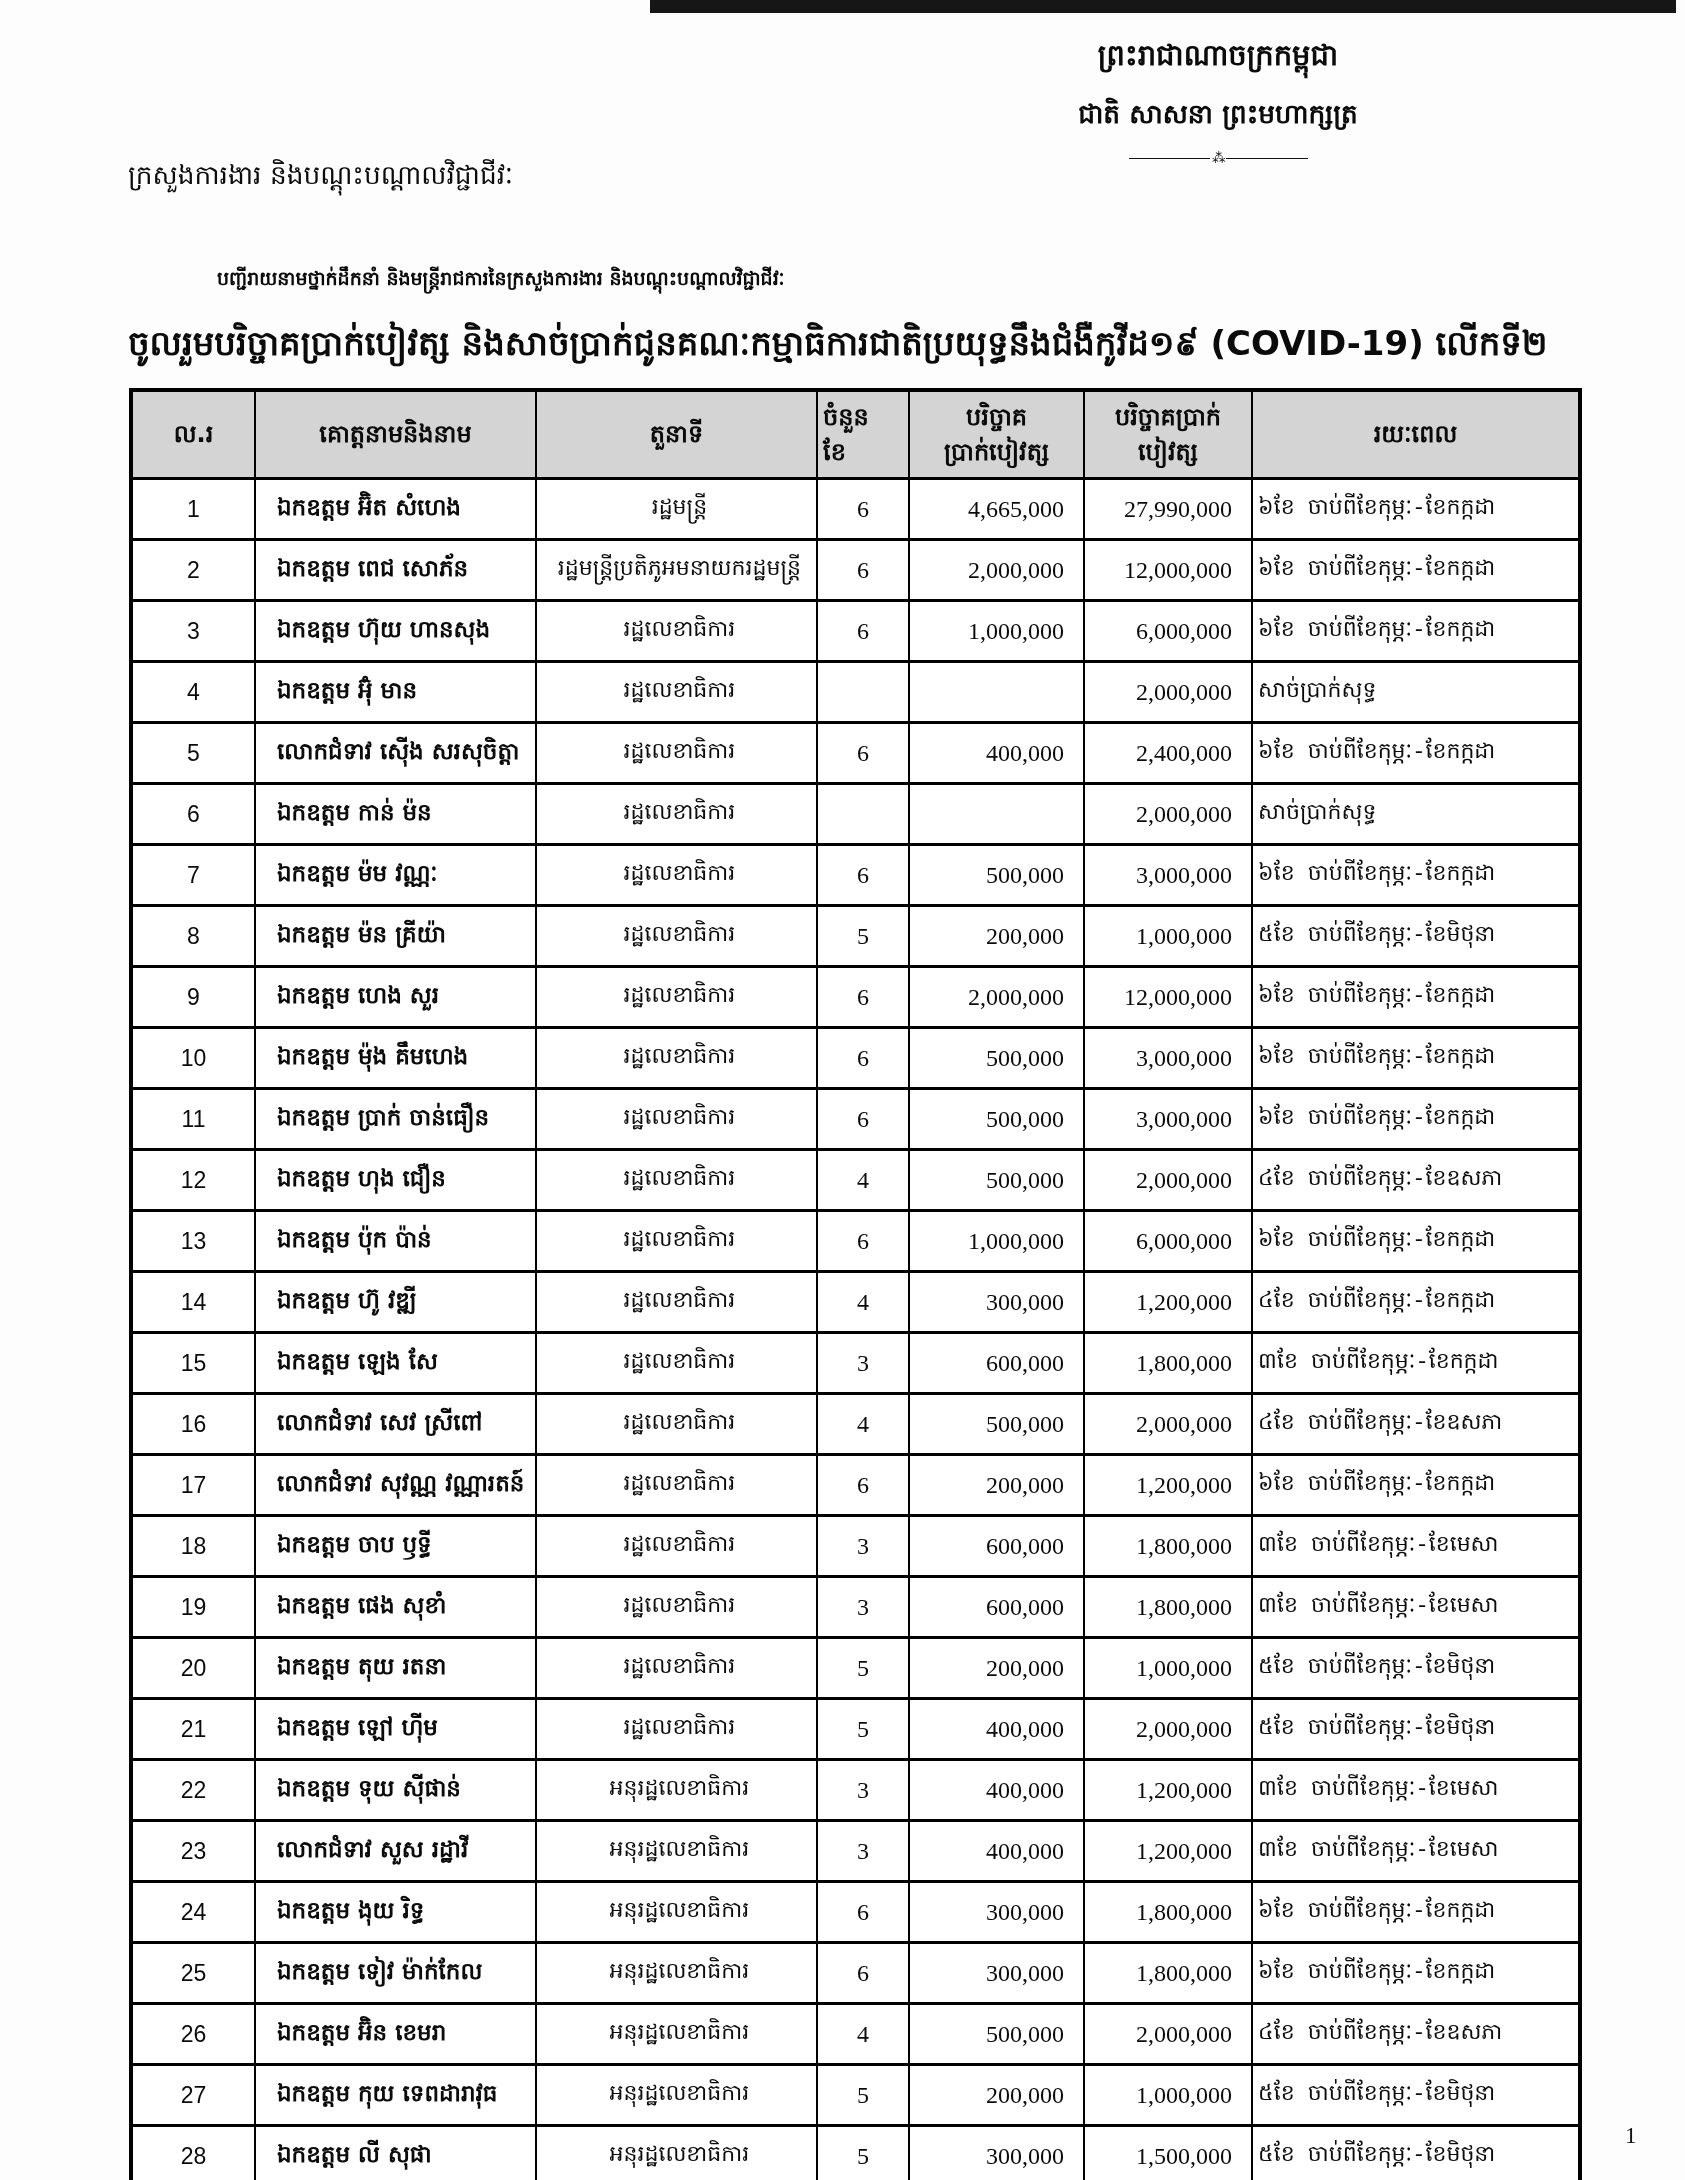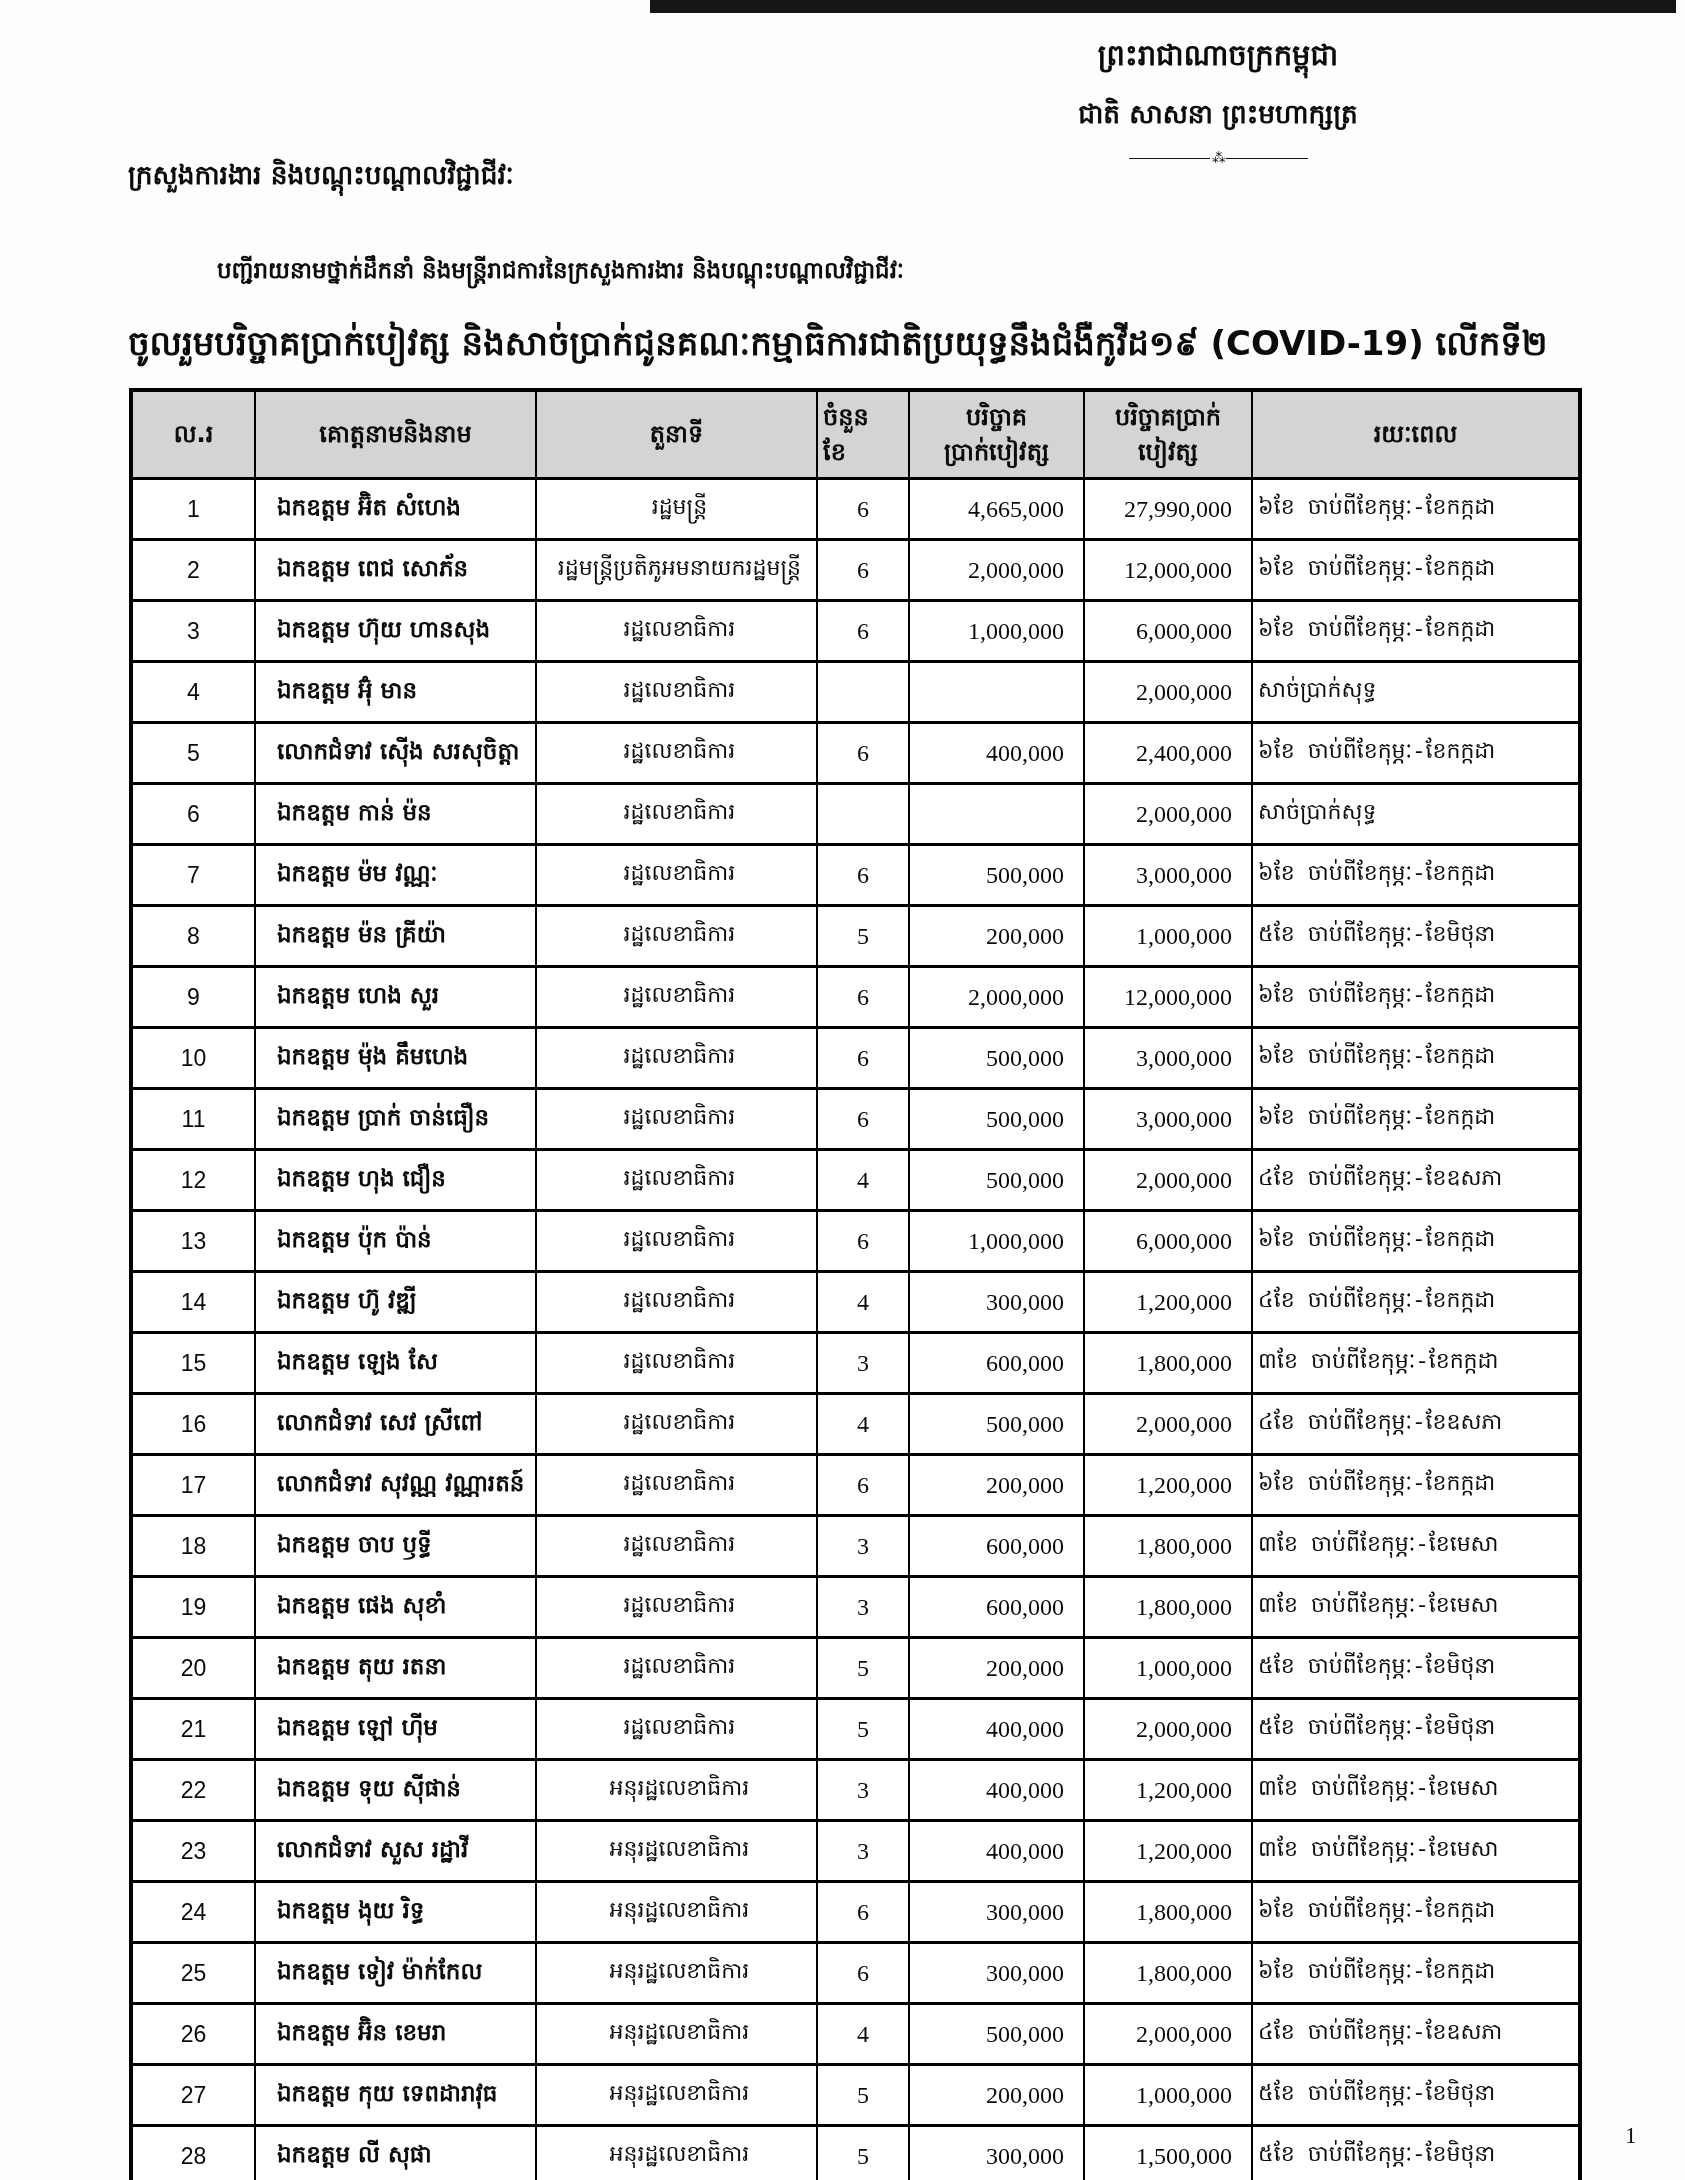--- a/index.html
+++ b/index.html
@@ -23,25 +23,25 @@
   .kingdom-line2{font-size:26.4px;font-weight:700;margin-top:31px;line-height:1.0;}
   .motto-divider{
     margin:25.6px auto 0 auto;width:179px;height:10.2px;
     display:flex;align-items:center;justify-content:center;
     font-size:17px;letter-spacing:-1.7px;color:#111;
   }
   .motto-divider .rule{flex:1;border-top:1.7px solid #111;height:0;}
   .motto-divider .knot{padding:0 1.7px;font-size:13.6px;line-height:0;}
   .ministry-title{
     position:absolute;left:128px;top:158px;
-    font-size:26.4px;font-weight:700;white-space:nowrap;
+    font-size:26.4px;font-weight:400;white-space:nowrap;
   }
   .doc-title-1{
-    position:absolute;left:217px;top:256px;
-    font-size:23px;font-weight:700;white-space:nowrap;
+    position:absolute;left:217px;top:266px;
+    font-size:19px;font-weight:700;white-space:nowrap;
   }
   .doc-title-2{
     position:absolute;left:128px;top:322px;
     font-size:34px;font-weight:700;white-space:nowrap;
   }
   table.donation{
     position:absolute;left:129px;top:388px;
     width:1448px;
     border-collapse:collapse;
     table-layout:fixed;

